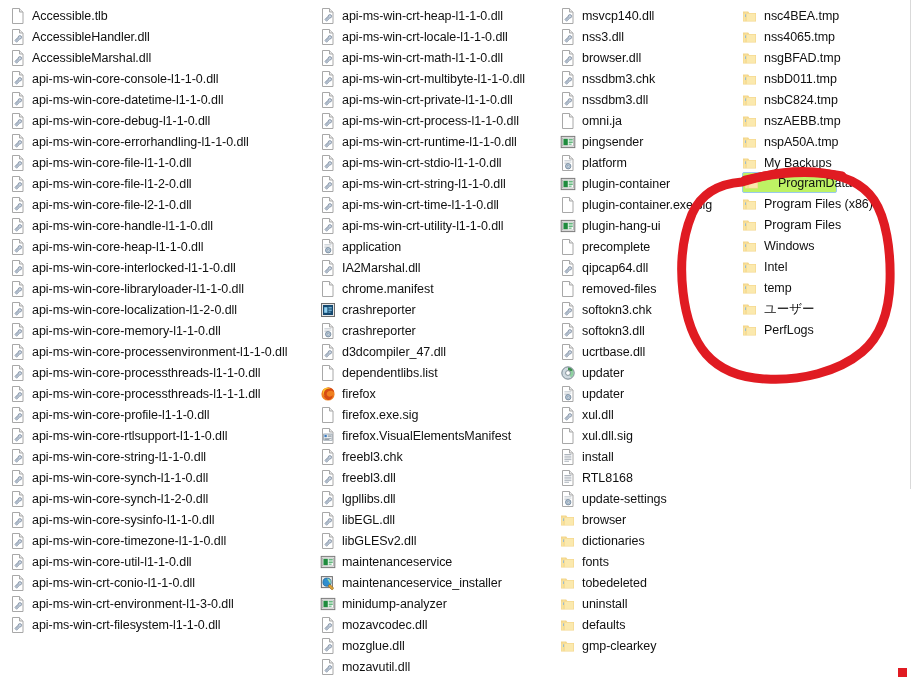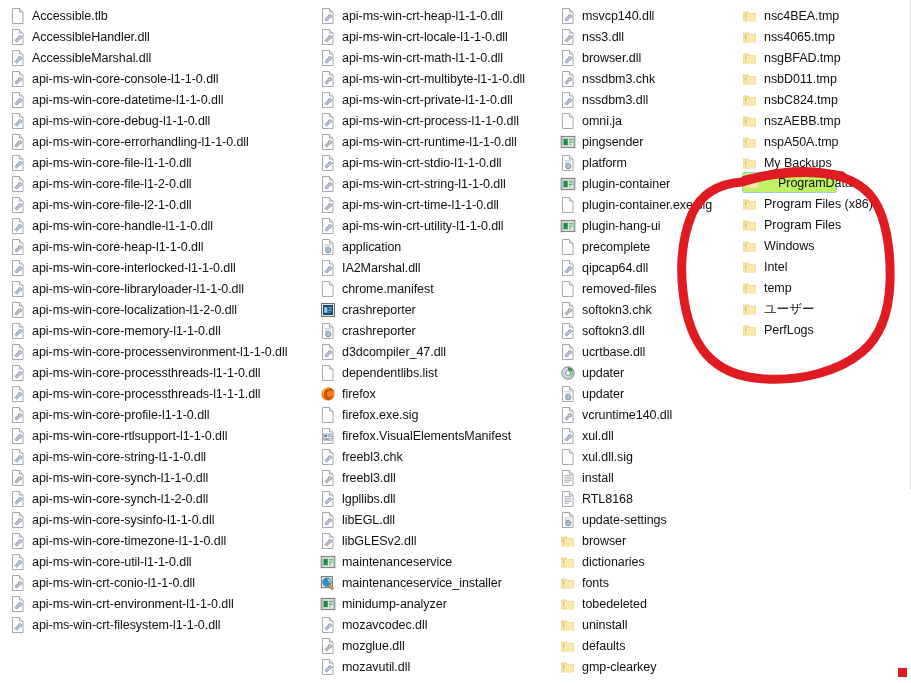--- a/index.html
+++ b/index.html
@@ -402,21 +402,21 @@
         </div>
         <div class="row">
           <span class="ic">
             <svg viewBox="0 0 16 16">
               <path d="M2.5 0.5 h7 l3.5 3.5 v11.5 h-10.5 z" fill="#ffffff" stroke="#a8a8a8"></path>
               <path d="M9.5 0.5 v3.5 h3.5" fill="#e8e8e8" stroke="#a8a8a8"></path>
               <path d="M5 11.6 l3.2-3.2 a1.7 1.7 0 1 1 1.6 1.6 l-3.2 3.2 z" fill="#c9d4e2" stroke="#6d7d91" stroke-width="0.7"></path>
               <path d="M5.6 10.4 l1.2 1.2 M6.6 9.4 l1.2 1.2 M7.6 8.4 l1.2 1.2" stroke="#6d7d91" stroke-width="0.6"></path>
             </svg>
           </span>
-          <span class="name">api-ms-win-crt-environment-l1-1-0.dll</span>
+          <span class="name">api-ms-win-crt-environment-l1-3-0.dll</span>
         </div>
         <div class="row">
           <span class="ic">
             <svg viewBox="0 0 16 16">
               <path d="M2.5 0.5 h7 l3.5 3.5 v11.5 h-10.5 z" fill="#ffffff" stroke="#a8a8a8"></path>
               <path d="M9.5 0.5 v3.5 h3.5" fill="#e8e8e8" stroke="#a8a8a8"></path>
               <path d="M5 11.6 l3.2-3.2 a1.7 1.7 0 1 1 1.6 1.6 l-3.2 3.2 z" fill="#c9d4e2" stroke="#6d7d91" stroke-width="0.7"></path>
               <path d="M5.6 10.4 l1.2 1.2 M6.6 9.4 l1.2 1.2 M7.6 8.4 l1.2 1.2" stroke="#6d7d91" stroke-width="0.6"></path>
             </svg>
           </span>
@@ -969,31 +969,20 @@
           <span class="ic">
             <svg viewBox="0 0 16 16">
               <path d="M2.5 0.5 h7 l3.5 3.5 v11.5 h-10.5 z" fill="#ffffff" stroke="#a8a8a8"></path>
               <path d="M9.5 0.5 v3.5 h3.5" fill="#e8e8e8" stroke="#a8a8a8"></path>
               <path d="M4.4 5.6 h7 M4.4 7.1 h7 M4.4 8.6 h4" stroke="#b9c0c8" stroke-width="0.7"></path>
               <circle cx="8.2" cy="11.2" r="2.7" fill="#b9ccdd" stroke="#5e7286" stroke-width="0.7"></circle>
               <circle cx="8.2" cy="11.2" r="1" fill="#ffffff" stroke="#5e7286" stroke-width="0.5"></circle>
             </svg>
           </span>
           <span class="name">updater</span>
-        </div>
-        <div class="row">
-          <span class="ic">
-            <svg viewBox="0 0 16 16">
-              <path d="M2.5 0.5 h7 l3.5 3.5 v11.5 h-10.5 z" fill="#ffffff" stroke="#a8a8a8"></path>
-              <path d="M9.5 0.5 v3.5 h3.5" fill="#e8e8e8" stroke="#a8a8a8"></path>
-              <path d="M5 11.6 l3.2-3.2 a1.7 1.7 0 1 1 1.6 1.6 l-3.2 3.2 z" fill="#c9d4e2" stroke="#6d7d91" stroke-width="0.7"></path>
-              <path d="M5.6 10.4 l1.2 1.2 M6.6 9.4 l1.2 1.2 M7.6 8.4 l1.2 1.2" stroke="#6d7d91" stroke-width="0.6"></path>
-            </svg>
-          </span>
-          <span class="name">vcruntime140.dll</span>
         </div>
         <div class="row">
           <span class="ic">
             <svg viewBox="0 0 16 16">
               <path d="M2.5 0.5 h7 l3.5 3.5 v11.5 h-10.5 z" fill="#ffffff" stroke="#a8a8a8"></path>
               <path d="M9.5 0.5 v3.5 h3.5" fill="#e8e8e8" stroke="#a8a8a8"></path>
               <path d="M5 11.6 l3.2-3.2 a1.7 1.7 0 1 1 1.6 1.6 l-3.2 3.2 z" fill="#c9d4e2" stroke="#6d7d91" stroke-width="0.7"></path>
               <path d="M5.6 10.4 l1.2 1.2 M6.6 9.4 l1.2 1.2 M7.6 8.4 l1.2 1.2" stroke="#6d7d91" stroke-width="0.6"></path>
             </svg>
           </span>

